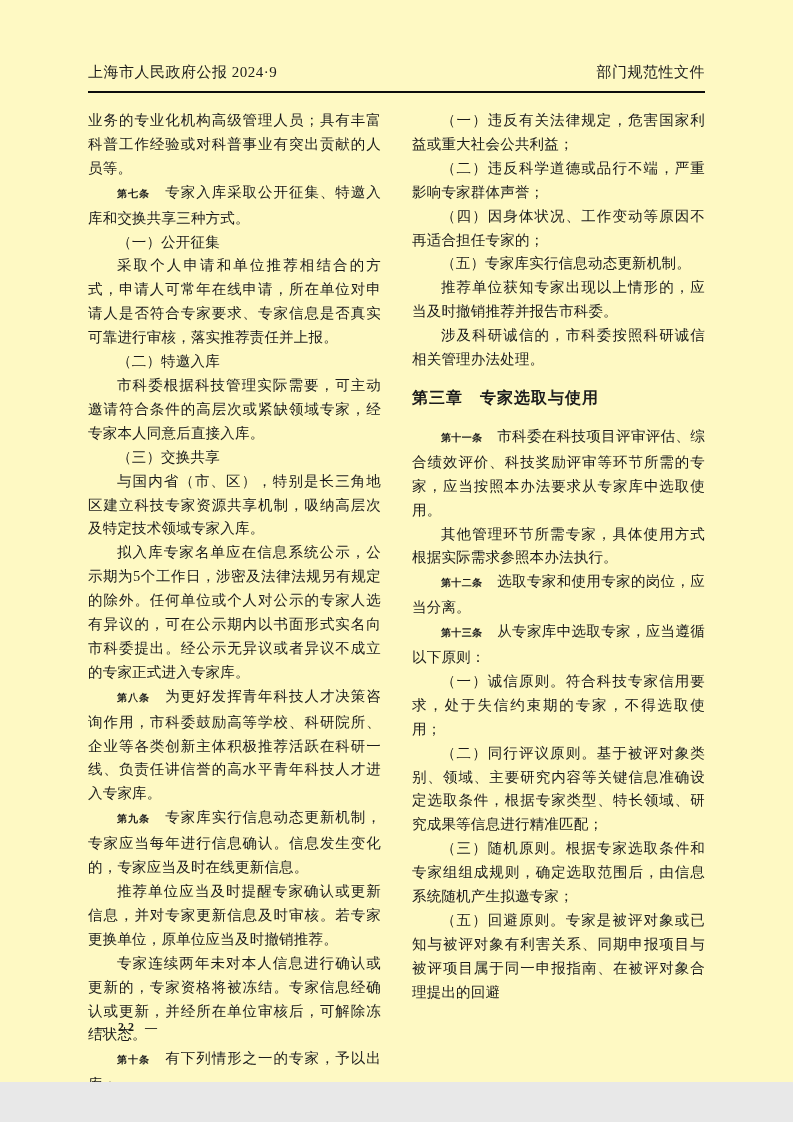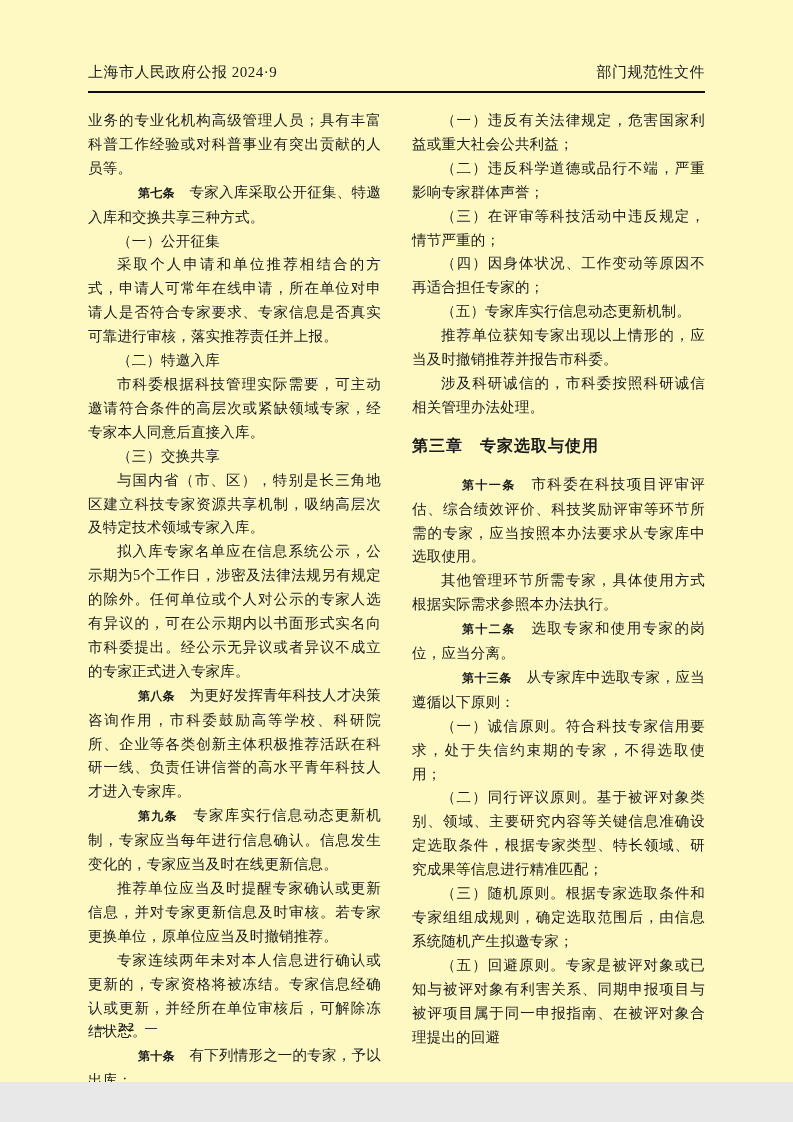--- a/index.html
+++ b/index.html
@@ -43,21 +43,21 @@
   .col { width: 299px; }
   .col p {
     margin: 0;
     font-size: 14.5px;
     line-height: 23.9px;
     text-align: justify;
     text-indent: 2em;
     letter-spacing: 0.2px;
   }
   .col p.flush { text-indent: 0; }
-  .col p b { font-family: Liberation Sans, sans-serif; font-size: 12px; margin-left: 21px; }
+  .col p b { font-family: Liberation Mono, monospace; font-size: 10px; }
   .col p.chapter {
     text-indent: 0;
     text-align: left;
     font-size: 16px;
     font-weight: 600;
     margin: 14px 0 15px 0;
     letter-spacing: 1px;
   }
   .pagenum {
     position: absolute;
@@ -93,21 +93,20 @@
         <p>拟入库专家名单应在信息系统公示，公示期为5个工作日，涉密及法律法规另有规定的除外。任何单位或个人对公示的专家人选有异议的，可在公示期内以书面形式实名向市科委提出。经公示无异议或者异议不成立的专家正式进入专家库。</p>
         <p><b>第八条</b>　为更好发挥青年科技人才决策咨询作用，市科委鼓励高等学校、科研院所、企业等各类创新主体积极推荐活跃在科研一线、负责任讲信誉的高水平青年科技人才进入专家库。</p>
         <p><b>第九条</b>　专家库实行信息动态更新机制，专家应当每年进行信息确认。信息发生变化的，专家应当及时在线更新信息。</p>
         <p>推荐单位应当及时提醒专家确认或更新信息，并对专家更新信息及时审核。若专家更换单位，原单位应当及时撤销推荐。</p>
         <p>专家连续两年未对本人信息进行确认或更新的，专家资格将被冻结。专家信息经确认或更新，并经所在单位审核后，可解除冻结状态。</p>
         <p><b>第十条</b>　有下列情形之一的专家，予以出库：</p>
       </div>
     <div class="col">
         <p>（一）违反有关法律规定，危害国家利益或重大社会公共利益；</p>
         <p>（二）违反科学道德或品行不端，严重影响专家群体声誉；</p>
-        <p>（三）在评审等科技活动中违反规定，情节严重的；</p>
         <p>（四）因身体状况、工作变动等原因不再适合担任专家的；</p>
         <p>（五）专家库实行信息动态更新机制。</p>
         <p>推荐单位获知专家出现以上情形的，应当及时撤销推荐并报告市科委。</p>
         <p>涉及科研诚信的，市科委按照科研诚信相关管理办法处理。</p>
         <p class="chapter">第三章　专家选取与使用</p>
         <p><b>第十一条</b>　市科委在科技项目评审评估、综合绩效评价、科技奖励评审等环节所需的专家，应当按照本办法要求从专家库中选取使用。</p>
         <p>其他管理环节所需专家，具体使用方式根据实际需求参照本办法执行。</p>
         <p><b>第十二条</b>　选取专家和使用专家的岗位，应当分离。</p>
         <p><b>第十三条</b>　从专家库中选取专家，应当遵循以下原则：</p>
         <p>（一）诚信原则。符合科技专家信用要求，处于失信约束期的专家，不得选取使用；</p>

